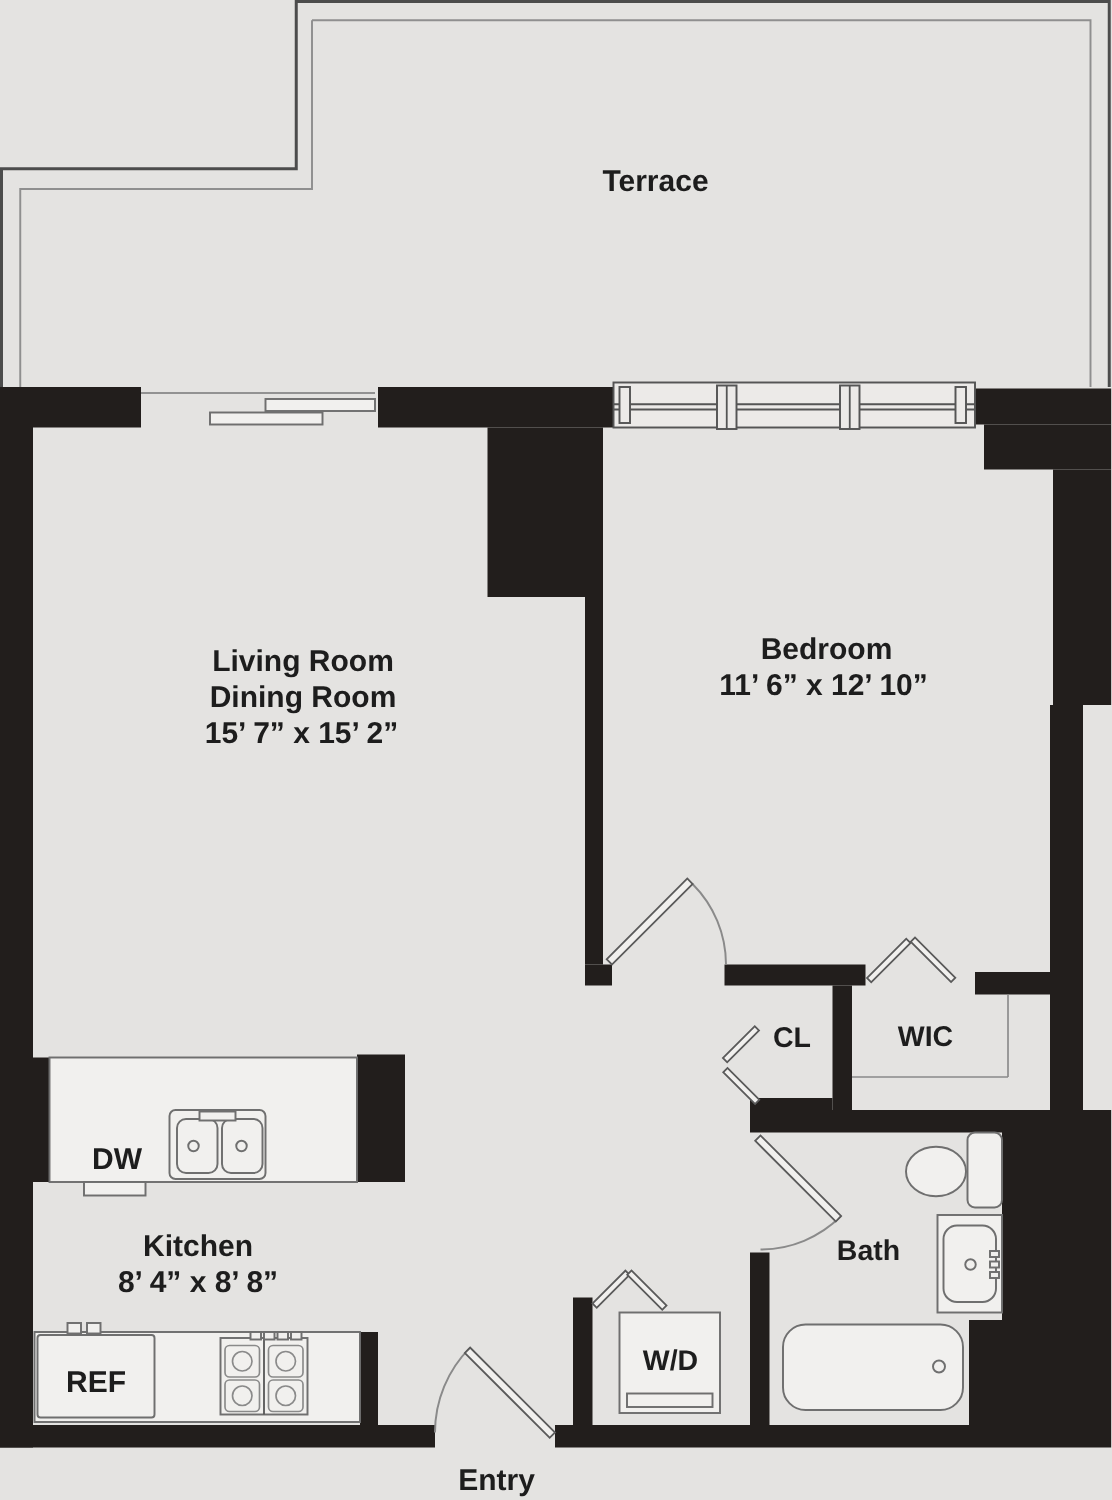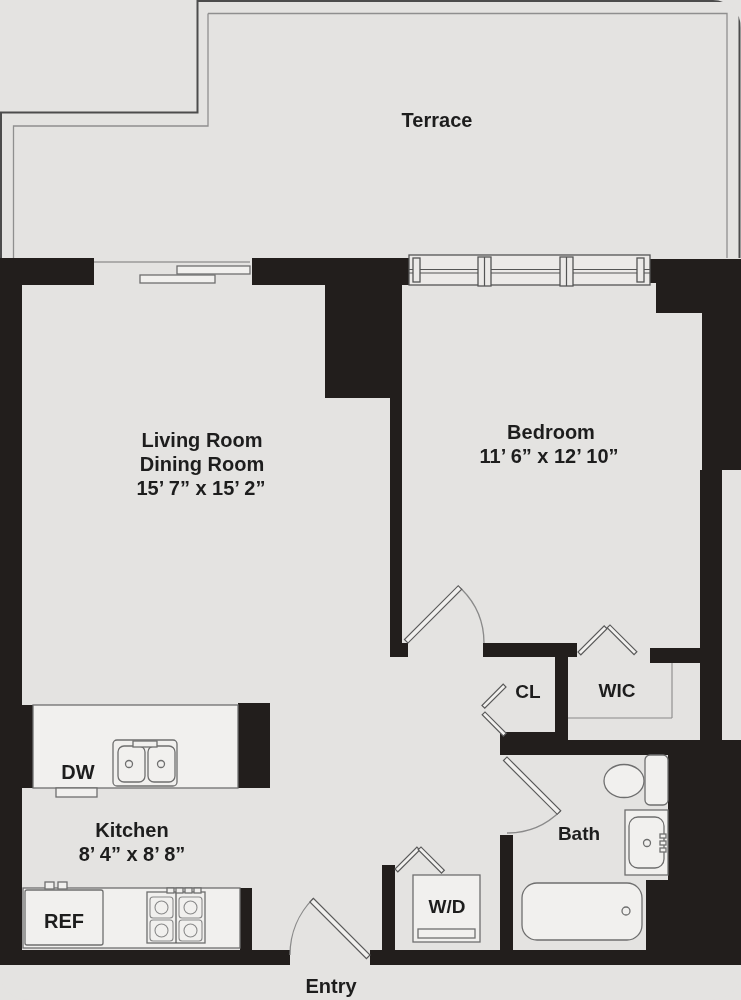--- a/index.html
+++ b/index.html
@@ -1,17 +1,17 @@
 <!DOCTYPE html>
 <html style="--background: #e4e3e1; --wall: #221e1c; --fixture-fill: #f1f0ee; --text: #1d1d1d;"><head>
 <meta charset="utf-8">
 <style>
   html,body{margin:0;padding:0;background:#e4e3e1;}
   .stage{position:relative;width:741px;height:1000px;background:var(--background,#e4e3e1);overflow:hidden;
-         font-family:"Liberation Sans",sans-serif;border-radius:28px;}
+         font-family:"Liberation Sans",sans-serif;}
   svg{display:block;}
   .wall{fill:var(--wall,#221e1c);stroke:none;}
   .floor{fill:var(--background,#e4e3e1);}
   .pline-outer{stroke:#4c4c4c;stroke-width:2;fill:none;}
   .pline-inner{stroke:#8f8f8f;stroke-width:1.3;fill:none;}
   .fx{fill:var(--fixture-fill,#f1f0ee);stroke:#6f6f6f;stroke-width:1.3;}
   .fx-thin{fill:none;stroke:#8a8a8a;stroke-width:1.1;}
   .leaf{fill:var(--fixture-fill,#f1f0ee);stroke:#5a5a5a;stroke-width:1.2;}
   .arc{fill:none;stroke:#8a8a8a;stroke-width:1.3;}
   .wframe{fill:#eceae8;stroke:#555;stroke-width:1.3;}

